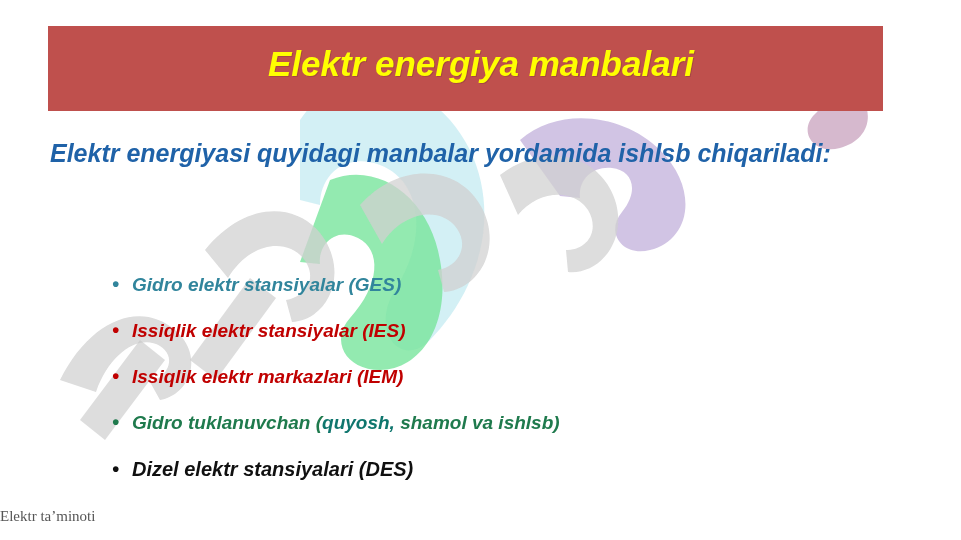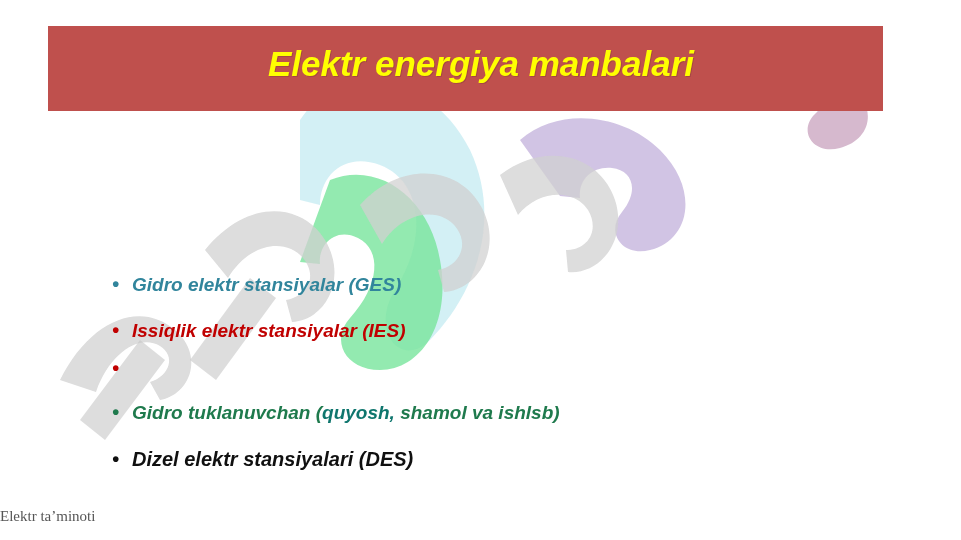--- a/index.html
+++ b/index.html
@@ -158,35 +158,37 @@
       <g fill="#bdbdbd" opacity="0.6">
         <path d="M80 420 L 140 340 L 165 360 L 105 440 Z"></path>
         <path d="M190 360 L 250 278 L 276 298 L 216 380 Z"></path>
       </g>
     </g>
   </svg>
 
   <div class="title-band"></div>
   <div class="title-text">Elektr energiya manbalari</div>
 
+  <div class="intro">Elektr energiyasi quyidagi manbalar yordamida ishlsb chiqariladi:</div>
 
   <div class="bullets">
 
     <div class="bullet b0">
       <span class="dot">•</span>
       <span class="txt">Gidro elektr stansiyalar (GES)</span>
     </div>
 
     <div class="bullet b1">
       <span class="dot">•</span>
       <span class="txt">Issiqlik elektr stansiyalar (IES)</span>
     </div>
 
     <div class="bullet b2">
       <span class="dot">•</span>
+      <span class="txt">Issiqlik elektr markazlari (IEM)</span>
     </div>
 
     <div class="bullet b3">
       <span class="dot">•</span>
       <span class="txt"><span>Gidro tuklanuvchan (</span><span class="hl">quyosh,</span><span> shamol va ishlsb)</span></span>
     </div>
 
     <div class="bullet b4">
       <span class="dot">•</span>
       <span class="txt">Dizel elektr stansiyalari (DES)</span>

